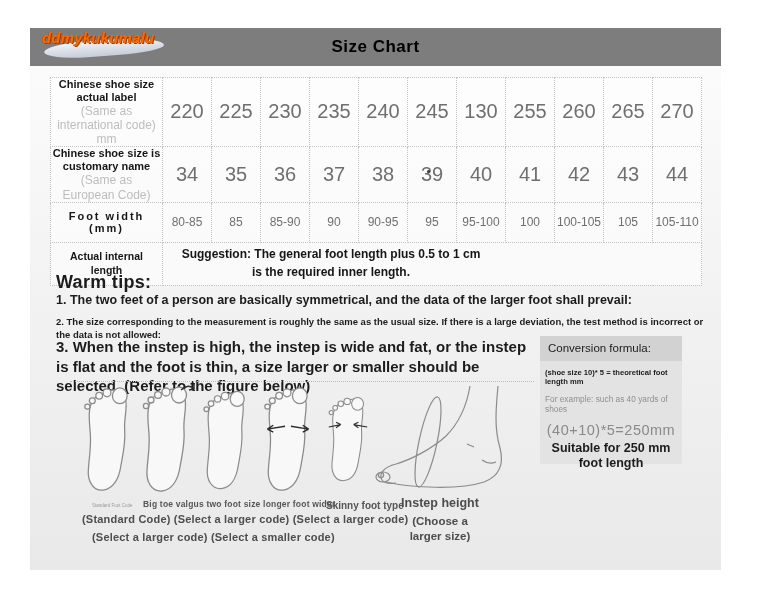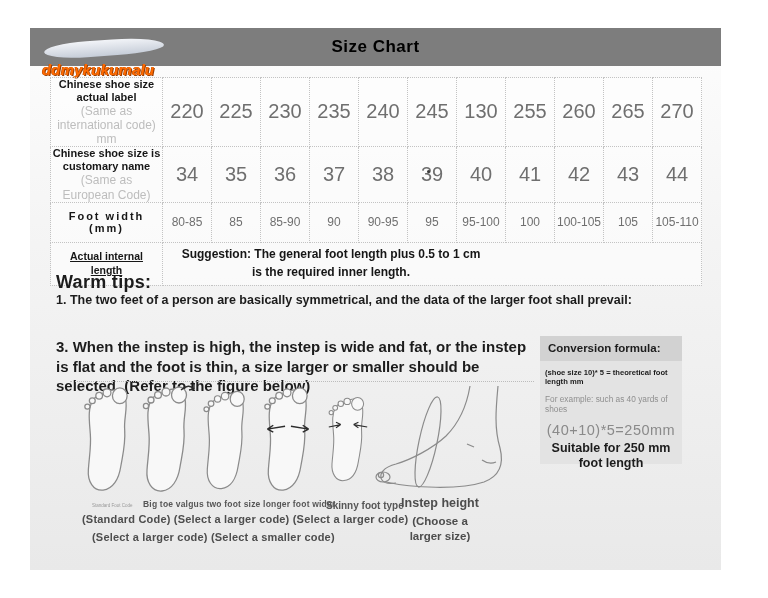--- a/index.html
+++ b/index.html
@@ -22,50 +22,49 @@
   .logo-swoosh {
     position:absolute; left:8px; top:13px; width:120px; height:16px;
     background:linear-gradient(180deg,#f2f4f8 0%,#c6cdd8 100%);
     border-radius:50% 60% 55% 50% / 70% 80% 60% 70%;
     transform:rotate(-4deg);
   }
   .logo-text {
     position:absolute; left:6px; top:2px; font-style:italic; font-weight:bold;
     font-size:15px; letter-spacing:.2px; color:#ff6a00;
     text-shadow:1px 1px 0 #9c3e00, -0.5px -0.5px 0 #b24a00;
-    margin-top:32px;
   }
   
   table.size-table {
     position:absolute; left:20px; top:49px; width:652px;
     border-collapse:collapse; table-layout:fixed;
   }
   .size-table td { border:1px dotted #c3c3c3; text-align:center; vertical-align:middle; background:rgba(255,255,255,.55); }
   .size-table .r1 td { height:48px; }
   .size-table .r2 td { height:46px; }
   .size-table .r3 td { height:40px; }
   .size-table .r4 td { height:43px; }
   .col-label { width:112px; }
   .lbl-main { font-weight:bold; font-size:11px; line-height:1.2; color:#161616; }
   .lbl-sub  { font-size:12px; color:#bdbdbd; line-height:1.1; margin-top:1px; }
   .val-lg { font-size:20px; color:#6f6f6f; }
   .val-sm { font-size:12px; color:#6f6f6f; }
   .lbl-footwidth { font-weight:bold; font-size:11px; letter-spacing:2px; color:#161616; }
-  .lbl-internal { font-weight:bold; font-size:10.5px; line-height:1.3; color:#161616;text-decoration:underline; }
+  .lbl-internal { font-weight:bold; font-size:10.5px; line-height:1.3; color:#161616; }
   .suggestion-cell { text-align:left; padding-left:18px; }
   .suggestion { font-weight:bold; font-size:12px; line-height:1.45; width:300px; color:#161616; }
   .stray-dot { position:absolute; left:397px; top:142px; width:3px; height:3px; background:#3a3a3a; border-radius:50%; }
   
   .warm-heading { position:absolute; left:26px; top:236px; font-size:18px; font-weight:bold; letter-spacing:.3px;margin-top:8px; }
   .tip1 { position:absolute; left:26px; top:265px; font-size:12.5px; font-weight:bold; width:640px; }
   .tip2 { position:absolute; left:26px; top:288px; font-size:9.5px; font-weight:bold; width:648px; line-height:1.35; }
   .tip3 { position:absolute; left:26px; top:309px; font-size:15px; font-weight:bold; width:482px; line-height:1.3; }
   
   .conv-box { position:absolute; left:510px; top:308px; width:142px; height:128px; background:#e3e3e3; }
-  .conv-head { background:#d2d2d2; font-weight:bold; font-size:11.5px; line-height:1.25; padding:5px 8px 6px; }
+  .conv-head { background:#d2d2d2; font-weight:normal; font-size:11.5px; line-height:1.25; padding:5px 8px 6px; }
   .conv-formula { font-weight:bold; font-size:7.6px; padding:7px 3px 0 5px; color:#1c1c1c; }
   .conv-example { font-size:8.3px; color:#8f8f8f; padding:8px 3px 0 5px; }
   .conv-calc { font-size:14.5px; color:#8a8a8a; text-align:center; padding-top:8px; letter-spacing:.5px; }
   .conv-result { font-weight:bold; font-size:12.5px; text-align:center; padding-top:3px; line-height:1.2; }
   
   .feet-divider { position:absolute; left:40px; top:353px; width:464px; border-top:1px dotted #bcbcbc; }
   .foot { position:absolute; }
   .foot svg { display:block; width:100%; height:100%; }
   .f1 { left:48px;  top:357px; width:60px; height:108px; }
   .f2 { left:107px; top:356px; width:60px; height:110px; }
@@ -178,20 +177,21 @@
         <td class="suggestion-cell" colspan="11">
           <div class="suggestion">Suggestion: The general foot length plus 0.5 to 1 cm is the required inner length.</div>
         </td>
       </tr>
     </tbody>
       </table>
     <div class="stray-dot"></div>
 
     <div class="warm-heading">Warm tips:</div>
     <div class="tip1">1. The two feet of a person are basically symmetrical, and the data of the larger foot shall prevail:</div>
+    <div class="tip2">2. The size corresponding to the measurement is roughly the same as the usual size. If there is a large deviation, the test method is incorrect or the data is not allowed:</div>
     <div class="tip3">3. When the instep is high, the instep is wide and fat, or the instep is flat and the foot is thin, a size larger or smaller should be selected. (Refer to the figure below)</div>
 
     <div class="conv-box">
       <div class="conv-head">Conversion formula:</div>
       <div class="conv-formula">(shoe size 10)* 5 = theoretical foot length mm</div>
       <div class="conv-example">For example: such as 40 yards of shoes</div>
       <div class="conv-calc">(40+10)*5=250mm</div>
       <div class="conv-result">Suitable for 250 mm foot length</div>
     </div>
 

